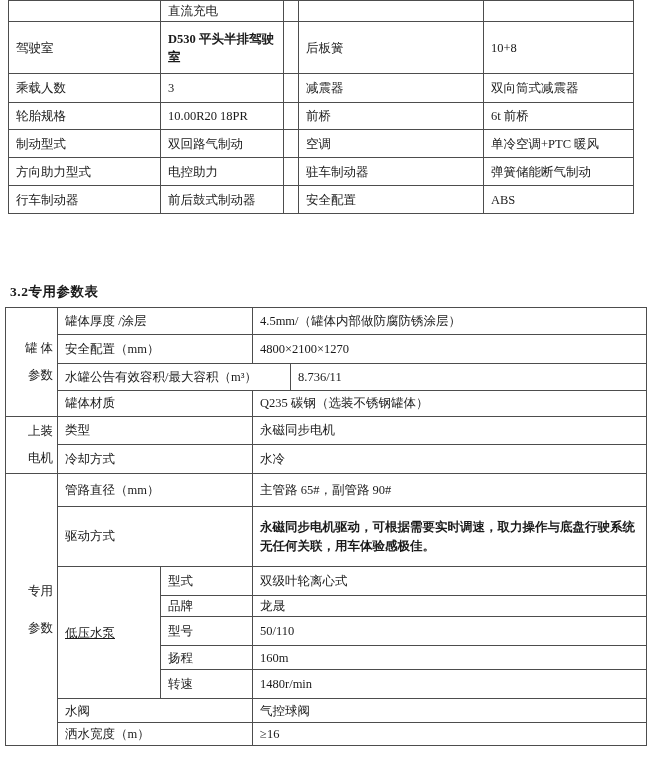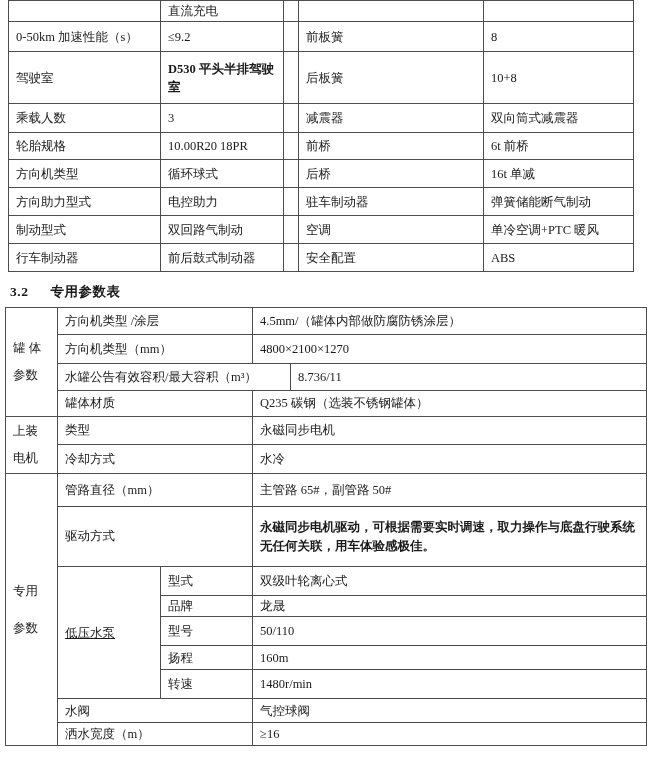--- a/index.html
+++ b/index.html
@@ -11,26 +11,26 @@
   table.t td{
     border:1px solid #4d4d4d;font-size:12.5px;vertical-align:middle;
     padding:1px 4px 1px 7px;overflow:hidden;line-height:1.45;
   }
   .top{left:8px;top:0;width:625px;}
   .low{left:5px;top:307px;width:641px;}
   td.gap{border-top:none;border-bottom:none;padding:0;}
   tr.first td.gap{border-top:1px solid #4d4d4d;}
   tr.last td.gap{border-bottom:1px solid #4d4d4d;}
   td.ml{line-height:26px;font-weight:bold;}
-  td.sec{text-align:left;padding:0 2px;}
+  td.sec{text-align:right;padding:0 2px;}
   td.sec div{line-height:27px;}
   td.sec.wide div{line-height:37px;}
   td.pumpcell{vertical-align:middle;text-decoration:underline;}
   .heading{position:absolute;left:10px;top:283px;font-size:13.5px;font-weight:bold;letter-spacing:0.5px;}
-  .heading .num{margin-right:22px;}
+  .heading .num{}
 </style>
 </head>
 <body>
 
 <div>
 
   <table class="t top">
     <colgroup>
       <col style="width:152px">
         <col style="width:123px">
@@ -38,27 +38,20 @@
       <col style="width:185px">
         <col style="width:150px">
     </colgroup>
     <tbody>
         <tr class="first" style="height:16px">
       <td></td>
       <td>直流充电</td>
       <td class="gap"></td>
       <td></td>
       <td></td>
-    </tr>
-    <tr style="height:30px">
-      <td>0-50km 加速性能（s）</td>
-      <td>≤9.2</td>
-      <td class="gap"></td>
-      <td>前板簧</td>
-      <td>8</td>
     </tr>
     <tr style="height:52px">
       <td>驾驶室</td>
       <td class="ml">D530 平头半排驾驶室</td>
       <td class="gap"></td>
       <td>后板簧</td>
       <td>10+8</td>
     </tr>
     <tr style="height:29px">
       <td>乘载人数</td>
@@ -68,39 +61,32 @@
       <td>双向筒式减震器</td>
     </tr>
     <tr style="height:27px">
       <td>轮胎规格</td>
       <td>10.00R20 18PR</td>
       <td class="gap"></td>
       <td>前桥</td>
       <td>6t 前桥</td>
     </tr>
     <tr style="height:28px">
-      <td>方向机类型</td>
-      <td>循环球式</td>
+      <td>制动型式</td>
+      <td>双回路气制动</td>
       <td class="gap"></td>
-      <td>后桥</td>
-      <td>16t 单减</td>
+      <td>空调</td>
+      <td>单冷空调+PTC 暖风</td>
     </tr>
     <tr style="height:28px">
       <td>方向助力型式</td>
       <td>电控助力</td>
       <td class="gap"></td>
       <td>驻车制动器</td>
       <td>弹簧储能断气制动</td>
-    </tr>
-    <tr style="height:28px">
-      <td>制动型式</td>
-      <td>双回路气制动</td>
-      <td class="gap"></td>
-      <td>空调</td>
-      <td>单冷空调+PTC 暖风</td>
     </tr>
     <tr class="last" style="height:28px">
       <td>行车制动器</td>
       <td>前后鼓式制动器</td>
       <td class="gap"></td>
       <td>安全配置</td>
       <td>ABS</td>
     </tr>
   </tbody>
     </table>
@@ -116,25 +102,25 @@
         <col style="width:92px">
       <col style="width:38px">
         <col style="width:356px">
     </colgroup>
     <tbody>
         <tr class="first" style="height:27px">
       <td rowspan="4" class="sec">
         <div>罐 体</div>
         <div>参数</div>
       </td>
-      <td colspan="2">方向机类型 /涂层</td>
+      <td colspan="2">罐体厚度 /涂层</td>
       <td colspan="2">4.5mm/（罐体内部做防腐防锈涂层）</td>
     </tr>
     <tr style="height:29px">
-      <td colspan="2">方向机类型（mm）</td>
+      <td colspan="2">安全配置（mm）</td>
       <td colspan="2">4800×2100×1270</td>
     </tr>
     <tr style="height:27px">
       <td colspan="3">水罐公告有效容积/最大容积（m³）</td>
       <td>8.736/11</td>
     </tr>
     <tr style="height:26px">
       <td colspan="2">罐体材质</td>
       <td colspan="2">Q235 碳钢（选装不锈钢罐体）</td>
     </tr>
@@ -149,21 +135,21 @@
     <tr style="height:27px">
       <td colspan="2">冷却方式</td>
       <td colspan="2">水冷</td>
     </tr>
     <tr style="height:33px">
       <td rowspan="9" class="sec wide">
         <div>专用</div>
         <div>参数</div>
       </td>
       <td colspan="2">管路直径（mm）</td>
-      <td colspan="2">主管路 65#，副管路 50#</td>
+      <td colspan="2">主管路 65#，副管路 90#</td>
     </tr>
     <tr style="height:60px">
       <td colspan="2">驱动方式</td>
       <td colspan="2" class="ml">永磁同步电机驱动，可根据需要实时调速，取力操作与底盘行驶系统无任何关联，用车体验感极佳。</td>
     </tr>
     <tr style="height:29px">
       <td rowspan="5" class="pumpcell">低压水泵</td>
       <td>型式</td>
       <td colspan="2">双级叶轮离心式</td>
     </tr>

